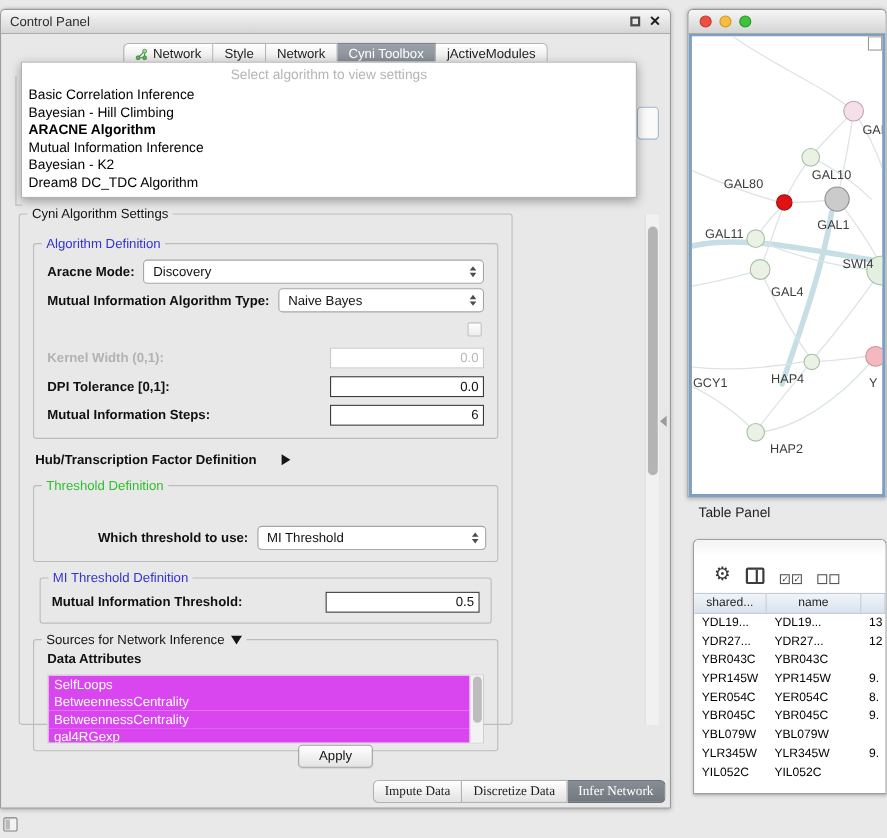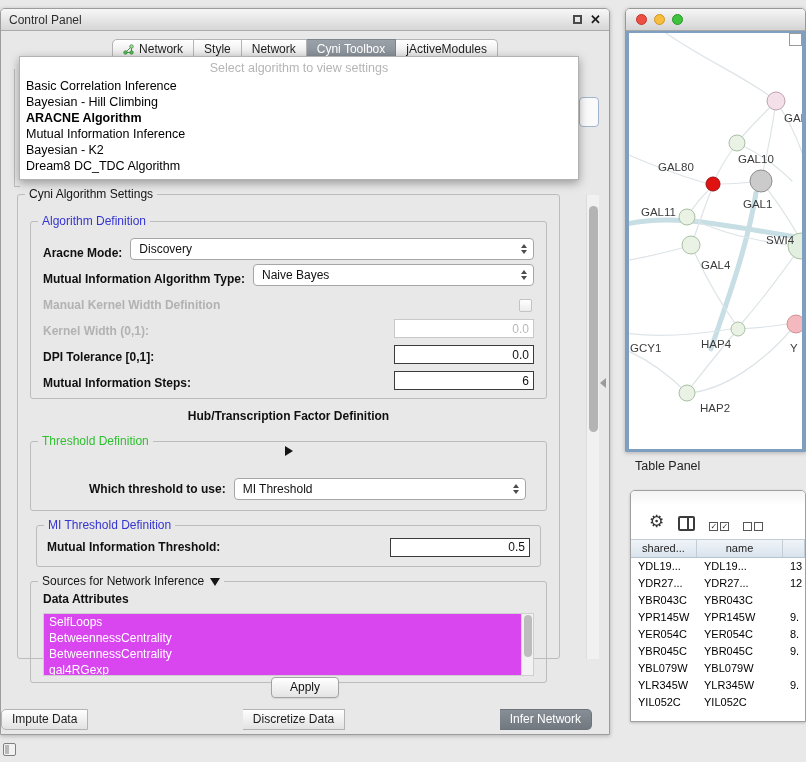--- a/index.html
+++ b/index.html
@@ -63,44 +63,44 @@
   
   .groupbox { position: relative; border: 1px solid #bcbcbc; border-radius: 3px; }
   .gb-title {
     position: absolute; top: -8px; left: 7px; background: #e8e8e8; padding: 0 4px;
     font-size: 12px; line-height: 15px; color: #141414; white-space: nowrap;
     display: inline-flex; align-items: center; gap: 6px;
   }
   .t-blue { color: #3434d0; }
   .t-green { color: #2fbf2f; }
 
-  .settings-group { position: absolute; left: 16px; top: 185px; width: 543px; height: 465px; }
+  .settings-group { position: absolute; left: 16px; top: 185px; width: 449px; height: 465px; }
   .inner-group.algo { margin: 26px 12px 0; padding: 12px 10px 8px; }
-  .form-row { display: flex; align-items: flex-end; height: 26px; padding: 0 2px; }
+  .form-row { display: flex; align-items: center; height: 26px; padding: 0 2px; }
   .flabel { font-weight: bold; font-size: 12px; color: #101010; white-space: nowrap; }
   .flabel.dim { color: #b2b2b2; }
 
   .combo {
     background: #fff; border: 1px solid #a6a6a6; border-radius: 4px; height: 22px;
     display: flex; align-items: center; padding-left: 8px; font-size: 12px;
   }
   .combo.grow { flex: 1; margin-left: 8px; }
   .combo-arrows { margin-left: auto; display: flex; flex-direction: column; gap: 2px; padding: 0 6px; }
   .combo-arrows .up { width: 0; height: 0; border-left: 3.5px solid transparent; border-right: 3.5px solid transparent; border-bottom: 4px solid #4c4c4c; }
   .combo-arrows .down { width: 0; height: 0; border-left: 3.5px solid transparent; border-right: 3.5px solid transparent; border-top: 4px solid #4c4c4c; }
 
   .checkbox { width: 13px; height: 13px; margin-left: auto; margin-right: 2px; border: 1px solid #c3c3c3; border-radius: 2px; background: linear-gradient(#ffffff, #ececec); }
   input.tf {
     width: 140px; height: 19px; margin-left: auto; padding: 0 4px;
     border: 1px solid #3b3b3b; background: #fff; text-align: right;
     font-family: "Liberation Sans", sans-serif; font-size: 12px; color: #111; outline: none;
   }
   input.tf.dim { border-color: #c9c9c9; color: #b9b9b9; }
 
-  .hub-row { display: flex; align-items: center; gap: 23px; margin: 10px 14px 4px; height: 18px; flex-direction: column; }
+  .hub-row { display: flex; align-items: center; gap: 23px; margin: 10px 14px 4px; height: 18px; }
   .tri-right { width: 0; height: 0; border-top: 5px solid transparent; border-bottom: 5px solid transparent; border-left: 8px solid #151515; display: inline-block; }
   .tri-down { width: 0; height: 0; border-left: 5px solid transparent; border-right: 5px solid transparent; border-top: 8px solid #151515; display: inline-block; }
 
   .inner-group.threshold { margin: 14px 12px 0; padding: 12px 10px 10px; }
   .threshold-row { display: flex; align-items: center; height: 22px; margin-top: 24px; }
   .threshold-row .flabel { margin-left: 48px; }
   .combo.fixed { width: 292px; margin-left: 8px; }
 
   .inner-group.mi { margin: 14px 18px 0; padding: 10px 10px 8px; }
   .mi-row { display: flex; align-items: center; height: 22px; }
@@ -115,21 +115,21 @@
   .main-scrollbar { position: absolute; left: 585px; top: 186px; width: 13px; height: 464px; background: #f1f1f1; border-left: 1px solid #dcdcdc; }
   .main-thumb { position: absolute; left: 2px; top: 11px; width: 9px; height: 226px; border-radius: 5px; background: #b4b4b4; }
   .splitter-handle { position: absolute; left: 599px; top: 369px; width: 0; height: 0; border-top: 5px solid transparent; border-bottom: 5px solid transparent; border-right: 6px solid #9a9a9a; }
 
   .apply-btn {
     position: absolute; left: 50%; top: 668px; transform: translateX(-50%);
     width: 68px; height: 21px; border: 1px solid #a3a3a3; border-radius: 4px;
     background: linear-gradient(#ffffff, #e4e4e4); font-size: 12px; text-align: center; line-height: 19px;
     box-shadow: 0 1px 1px rgba(0,0,0,.08);
   }
-  .bottom-tab-bar { position: absolute; left: 0; right: 17px; top: 700px; display: flex; justify-content: space-between; }
+  .bottom-tab-bar { position: absolute; left: 0; right: 4px; top: 700px; display: flex; justify-content: flex-end; font-family: Liberation Serif, serif; }
 
   
   .net-window {
     position: absolute; left: 625px; top: 8px; width: 181px; height: 444px;
     border: 1px solid #989898; border-radius: 5px 5px 0 0; background: #fff;
     box-shadow: 0 1px 4px rgba(0,0,0,.25);
   }
   .net-titlebar {
     height: 22px; border-radius: 4px 4px 0 0;
     background: linear-gradient(#f6f6f6, #d4d4d4); border-bottom: 1px solid #a8a8a8;
@@ -229,21 +229,20 @@
         <div class="combo grow">
           <span>Naive Bayes</span>
           <span class="combo-arrows">
               <i class="up"></i>
               <i class="down"></i>
             </span>
         </div>
       </div>
 
       <div class="form-row">
-        <span class="flabel dim">Manual Kernel Width Definition</span>
         <span class="checkbox"></span>
       </div>
 
       <div class="form-row">
         <span class="flabel dim">Kernel Width (0,1):</span>
         <input class="tf dim" value="0.0" style="">
       </div>
 
       <div class="form-row">
         <span class="flabel">DPI Tolerance [0,1]:</span>

